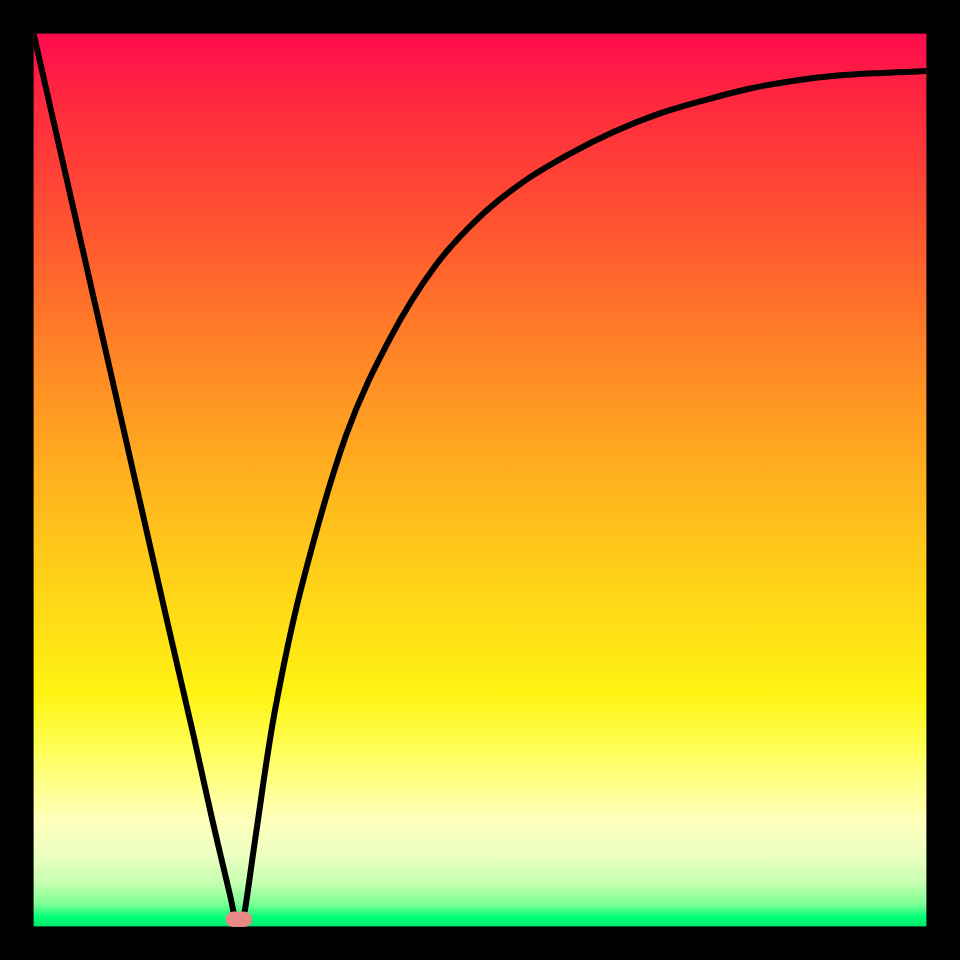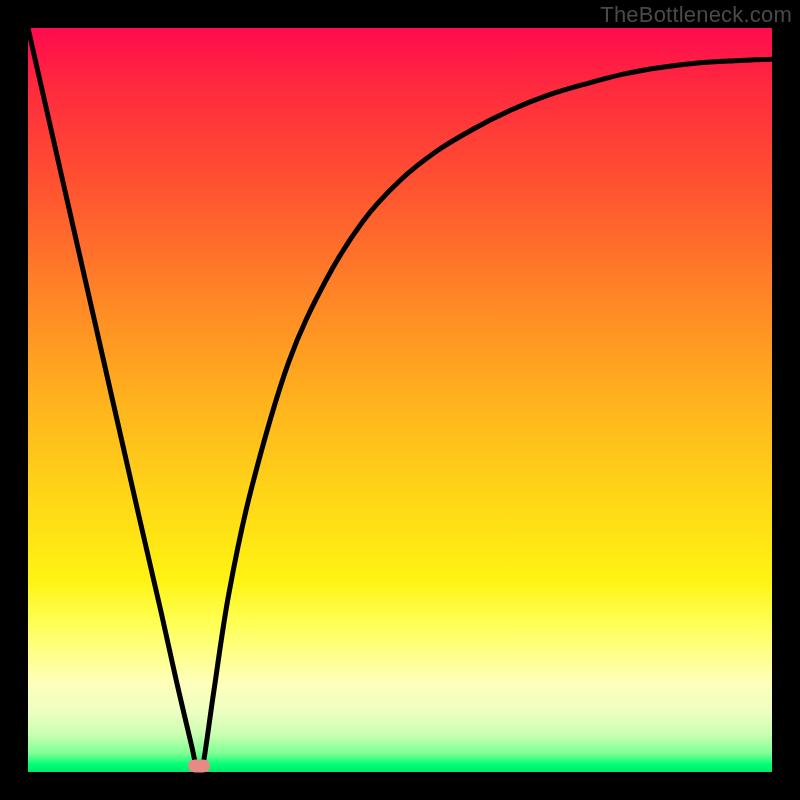--- a/index.html
+++ b/index.html
@@ -64,21 +64,20 @@
     border-radius: 7px / 6px;
     background: #e78a86;
     transform: translate(-50%, -50%);
   }
 </style>
 </head>
 <body>
 
 <div class="frame">
 
-  <div class="watermark">TheBottleneck.com</div>
 
   <div class="plot">
 
     <svg class="curve" viewBox="0 0 744 744" preserveAspectRatio="none">
       <path fill="none" stroke="#000" stroke-width="5" stroke-linecap="round" stroke-linejoin="round" d="M 0 0 C 6.2 27.27999999999999, 24.800000000000004 109.11999999999995, 37.2 163.67999999999995 C 49.6 218.23999999999995, 62.00000000000001 272.79999999999995, 74.4 327.35999999999996 C 86.80000000000001 381.91999999999996, 101.67999999999999 447.64, 111.6 491.03999999999996 C 121.52 534.4399999999999, 127.71999999999998 560.48, 133.92 587.76 C 140.12 615.04, 143.84 633.02, 148.8 654.72 C 153.76000000000002 676.4200000000001, 160.58 704.568, 163.68 717.96 C 166.78 731.3520000000001, 166.16 731.352, 167.4 735.072 C 168.64000000000001 738.792, 169.88 740.0319999999999, 171.12 740.28 C 172.36 740.528, 173.6 740.9, 174.84 736.56 C 176.08 732.2199999999999, 176.7 726.64, 178.56 714.24 C 180.42000000000002 701.84, 182.28 686.9599999999999, 186 662.16 C 189.72 637.36, 194.68000000000004 598.9200000000001, 200.88000000000002 565.44 C 207.08 531.96, 213.28 499.71999999999997, 223.2 461.28 C 233.11999999999998 422.84, 247.99999999999997 369.52, 260.4 334.79999999999995 C 272.79999999999995 300.0799999999999, 285.20000000000005 276.52, 297.6 252.95999999999998 C 310 229.4, 322.40000000000003 210.18000000000006, 334.8 193.44000000000005 C 347.2 176.70000000000005, 359.6 164.29999999999998, 372 152.51999999999998 C 384.4 140.73999999999998, 396.80000000000007 131.43999999999997, 409.20000000000005 122.75999999999999 C 421.6 114.08, 434 107.26000000000005, 446.4 100.44000000000005 C 458.79999999999995 93.62000000000006, 471.20000000000005 87.42000000000006, 483.6 81.84000000000003 C 496 76.26, 508.4 71.29999999999994, 520.8 66.95999999999992 C 533.1999999999999 62.61999999999991, 545.6 59.271999999999935, 558 55.799999999999955 C 570.4 52.327999999999975, 582.8000000000001 48.85600000000005, 595.2 46.12800000000004 C 607.6 43.400000000000034, 620 41.291999999999895, 632.4 39.4319999999999 C 644.8 37.57199999999991, 657.2 36.08400000000006, 669.6 34.968000000000075 C 682 33.85200000000009, 694.4 33.355999999999995, 706.8 32.73599999999999 C 719.1999999999999 32.115999999999985, 737.8 31.496000000000038, 744 31.248000000000047"></path>
     </svg>
 
     <div class="marker" style="left: 171.12px; top: 738.048px;"></div>
 
   </div>

